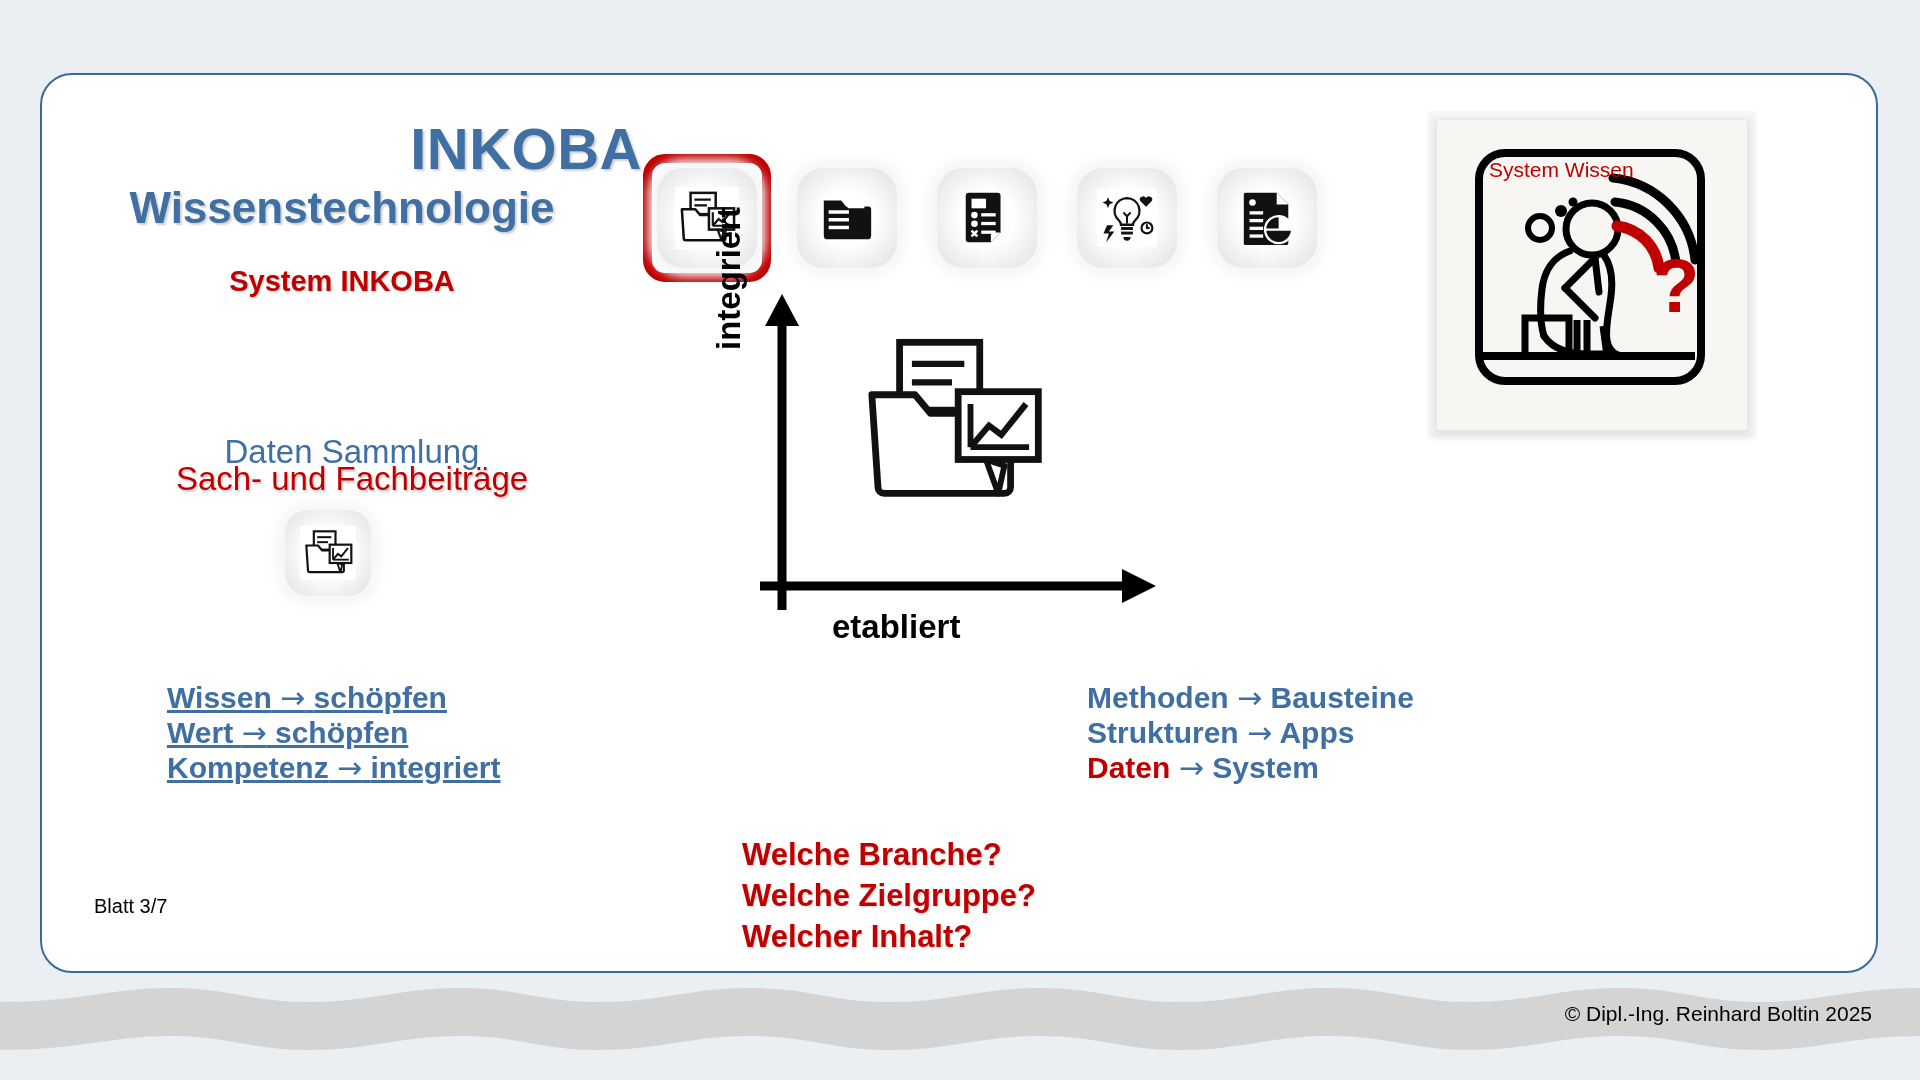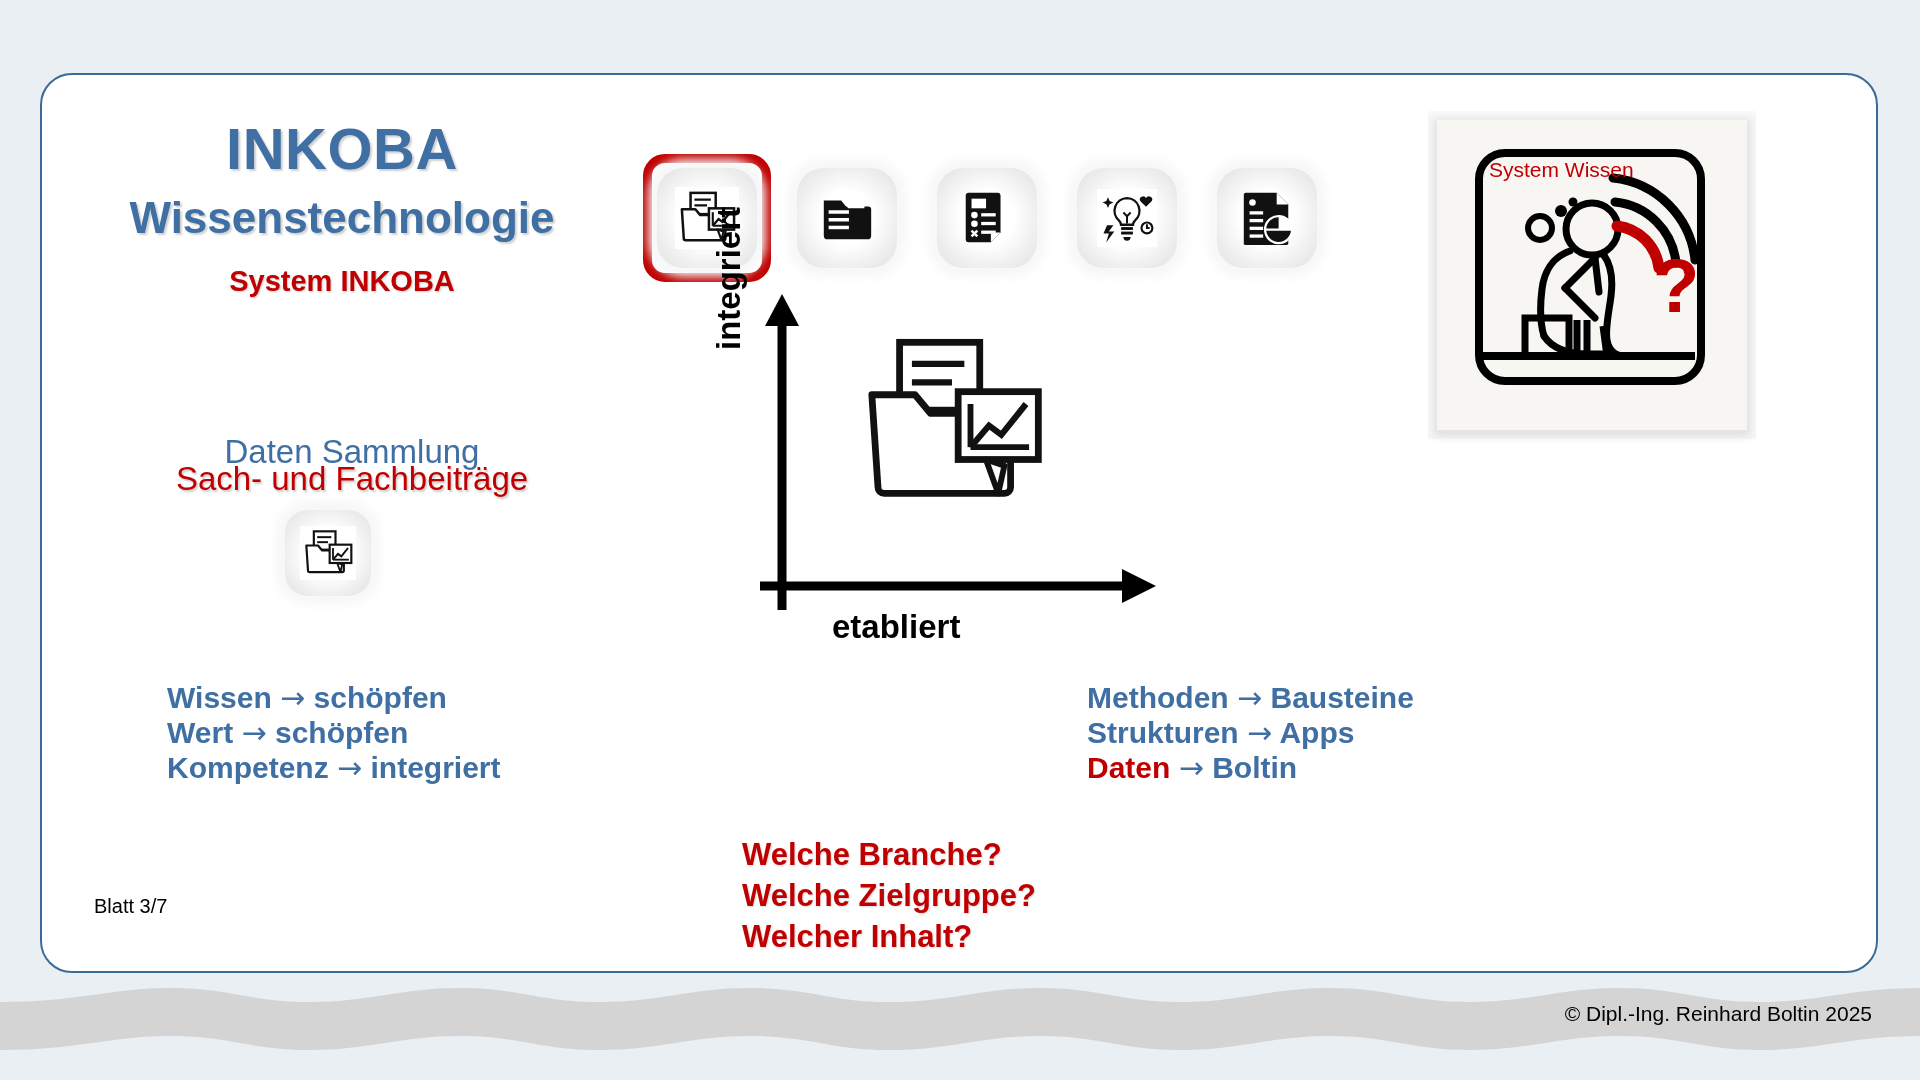--- a/index.html
+++ b/index.html
@@ -17,26 +17,26 @@
     background:#ffffff;
     border:2px solid #3a6a98;
     border-radius:32px;
     box-sizing:border-box;
     overflow:hidden;
   }
 
   
   .left-col{position:absolute;left:0;top:0;width:620px;height:100%;}
   .title-main{
-    position:absolute;left:0;top:40px;width:600px;text-align:center;
+    position:absolute;left:0;top:40px;width:600px;text-align:right;
     font-size:58px;font-weight:bold;color:#3f6fa3;letter-spacing:.5px;
     text-shadow:2px 2px 2px rgba(150,150,150,.45);
   }
   .title-sub{
-    position:absolute;left:0;top:118px;width:600px;text-align:center;
+    position:absolute;left:0;top:108px;width:600px;text-align:center;
     font-size:44px;font-weight:bold;color:#3f6fa3;
     text-shadow:2px 2px 2px rgba(150,150,150,.45);
   }
   .title-sys{
     position:absolute;left:0;top:190px;width:600px;text-align:center;
     font-size:29px;font-weight:600;color:#c00000;
     text-shadow:1px 1px 2px rgba(150,150,150,.5);
   }
   .mid-line1{
     position:absolute;left:0;top:358px;width:620px;text-align:center;
@@ -45,21 +45,21 @@
   .mid-line2{
     position:absolute;left:0;top:385px;width:620px;text-align:center;
     font-size:33px;color:#c00000;
     text-shadow:1.5px 1.5px 2px rgba(150,150,150,.5);
   }
   .left-icon-wrap{
     position:absolute;left:243px;top:435px;
   }
   .bullets{
     position:absolute;left:125px;top:605px;
-    font-size:30px;font-weight:bold;color:#3f6fa3;line-height:1.17;
+    font-size:30px;font-weight:bold;color:#3f6fa3;line-height:1.17;text-decoration:underline;
   }
   .bullets div{white-space:nowrap;}
   .arw{font-family:"DejaVu Sans", sans-serif;font-weight:normal;}
 
   
   .chip{
     position:relative;display:inline-block;
     border-radius:26%;
     background:radial-gradient(circle at 50% 50%, #ffffff 38%, #f3f3f3 62%, #e9e9e9 82%, #f6f7f8 100%);
     box-shadow:0 0 10px 9px rgba(246,247,248,0.95);
@@ -347,21 +347,21 @@
       <span>Bausteine</span>
     </div>
     <div>
       <span>Strukturen</span>
       <span class="arw">→</span>
       <span>Apps</span>
     </div>
     <div>
       <span class="red-word">Daten</span>
       <span class="arw">→</span>
-      <span>Boltin</span>
+      <span>System</span>
     </div>
   </div>
 
   <div class="sheet-no">Blatt 3/7</div>
 </div>
 
 <svg class="wave-band" width="1920" height="80" viewBox="0 0 1920 80" preserveAspectRatio="none" style="top:988px;">
   <path d="M0,14
            C 80,14 110,0 170,0 C 230,0 250,14 310,14
            C 370,14 400,0 460,0 C 520,0 540,14 600,14

